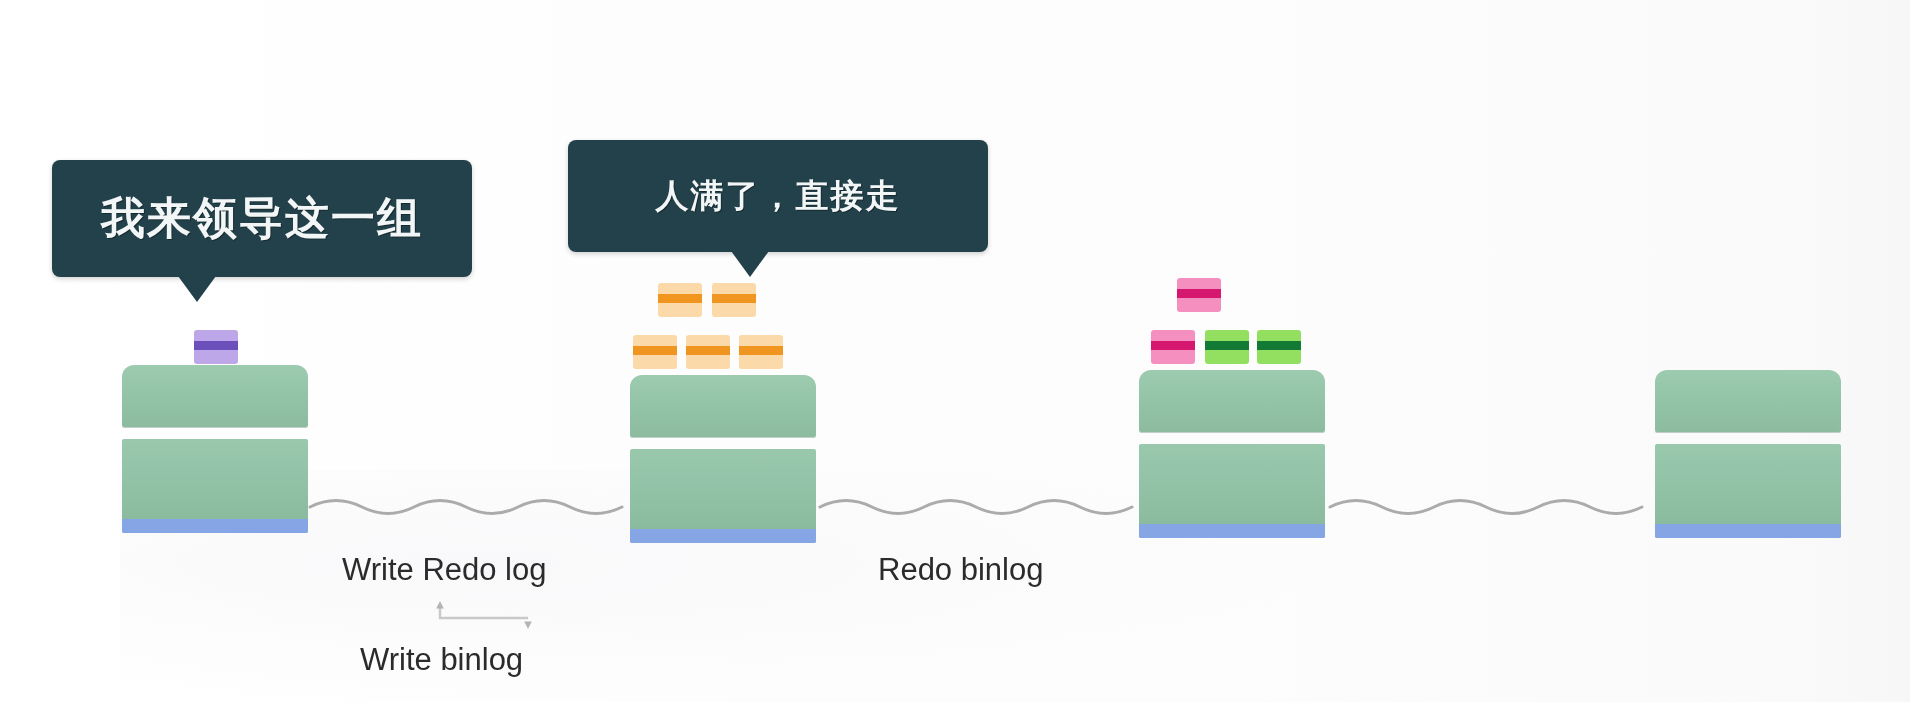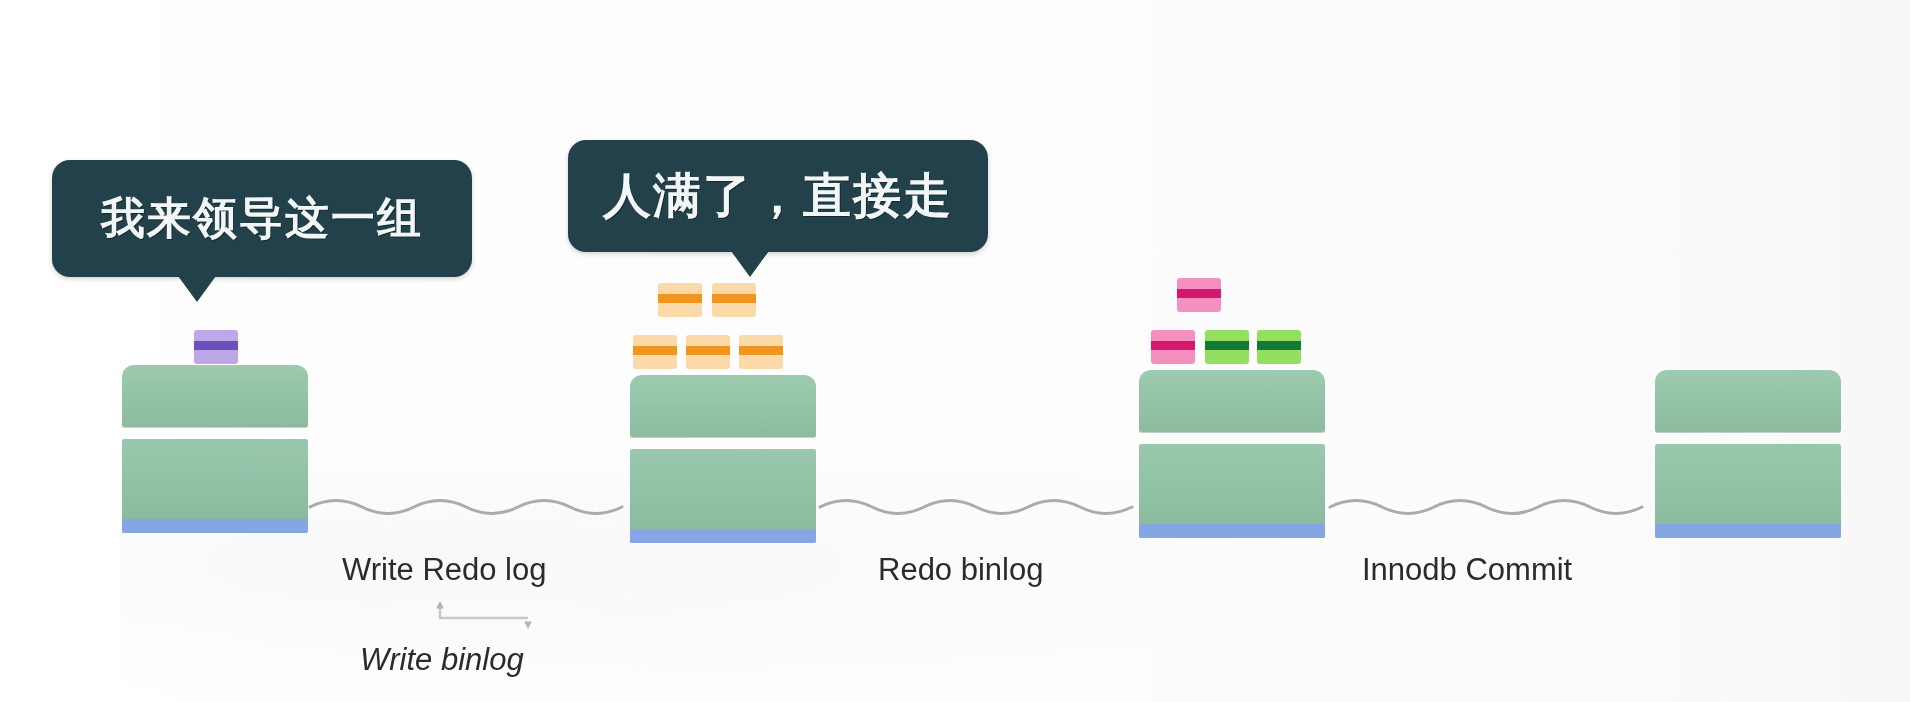--- a/index.html
+++ b/index.html
@@ -109,21 +109,21 @@
   .block.orange .stripe { background: #f0951f; }
   .block.pink   { background: #f48fc0; }
   .block.pink .stripe { background: #d6176f; }
   .block.green  { background: #93e060; }
   .block.green .stripe { background: #127a34; }
 
   
   .bubble {
     position: absolute;
     background: #23414a;
-    border-radius: 18px;
+    border-radius: 8px;
     color: #f3f6f7;
     display: flex;
     align-items: center;
     justify-content: center;
     box-shadow: 0 2px 5px rgba(0,0,0,0.18);
   }
   .bubble-text {
     font-family: "DejaVu Sans", "Liberation Sans", sans-serif;
     font-weight: 700;
     letter-spacing: 2px;
@@ -235,31 +235,30 @@
       <div class="cart-base"></div>
     </div>
   </div>
 
   <div class="bubble" style="left:52px; top:160px; width:420px; height:117px;">
     <span class="bubble-text" style="font-size:44px;">我来领导这一组</span>
   </div>
   <div class="bubble-tail" style="left:178px; top:276px;"></div>
 
   <div class="bubble" style="left:568px; top:140px; width:420px; height:112px;">
-    <span class="bubble-text" style="font-size:48px;">人满了，直接走</span>
+    <span class="bubble-text" style="font-size:33px;">人满了，直接走</span>
   </div>
   <div class="bubble-tail" style="left:731px; top:251px;"></div>
 
   <div class="caption" style="left:342px; top:552px;">Write Redo log</div>
 
-  <div class="caption" style="left:360px; top:642px;font-style:italic;">Write binlog</div>
+  <div class="caption" style="left:360px; top:642px;">Write binlog</div>
 
   <div class="caption" style="left:878px; top:552px;">Redo binlog</div>
 
-  <div class="caption" style="left:1362px; top:552px;">Innodb Commit</div>
 
   <svg class="connector-arrow" style="left:432px; top:598px;" width="110" height="34" viewBox="0 0 110 34">
     <path d="M8 10 L8 20 L96 20" fill="none" stroke="#c9c9c9" stroke-width="2.5"></path>
     <path d="M8 3 L4.2 10.5 L11.8 10.5 Z" fill="#b4b4b4"></path>
     <path d="M96 31 L92.2 23.5 L99.8 23.5 Z" fill="#b4b4b4"></path>
   </svg>
 
 </div>
 
 </body></html>

